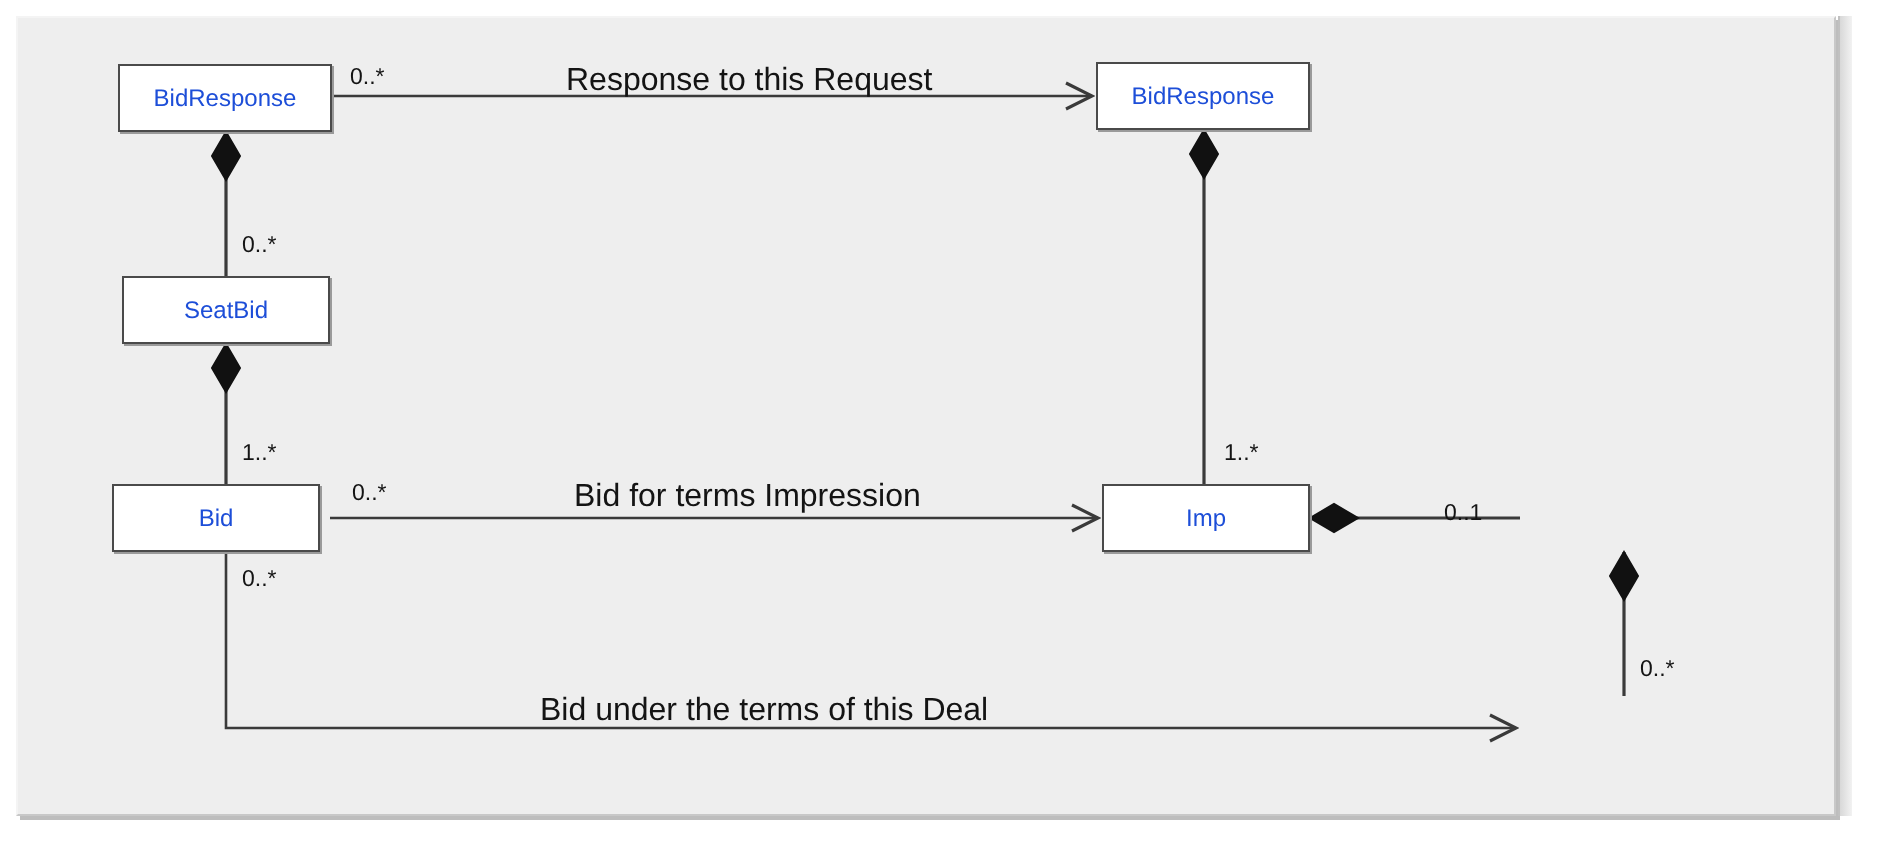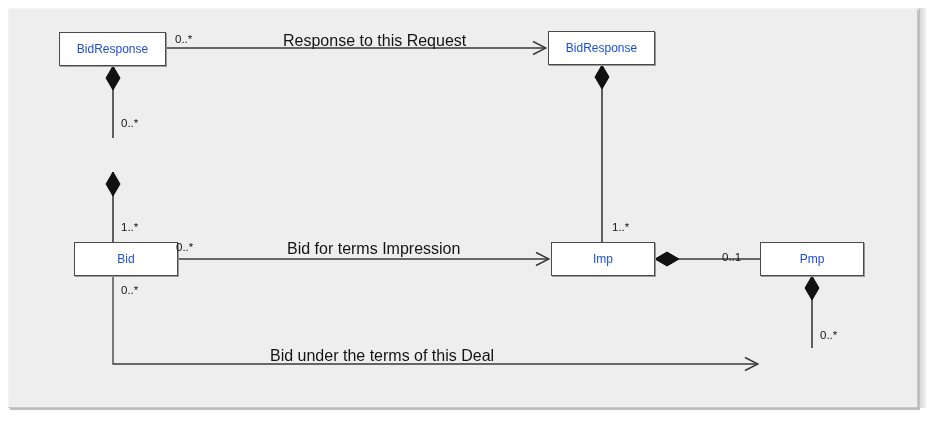--- a/index.html
+++ b/index.html
@@ -134,32 +134,32 @@
   </svg>
 
   <div class="uml-box" style="left:59px; top:32px; width:107px; height:34px;">
     <span class="box-label">BidResponse</span>
   </div>
 
   <div class="uml-box" style="left:548px; top:31px; width:107px; height:34px;">
     <span class="box-label">BidResponse</span>
   </div>
 
+  <div class="uml-box" style="left:61px; top:138px; width:104px; height:34px;">
+    <span class="box-label">SeatBid</span>
+  </div>
 
-  <div class="uml-box" style="left:74px; top:242px; width:104px; height:34px;">
+  <div class="uml-box" style="left:56px; top:242px; width:104px; height:34px;">
     <span class="box-label">Bid</span>
   </div>
 
   <div class="uml-box" style="left:551px; top:242px; width:104px; height:34px;">
     <span class="box-label">Imp</span>
   </div>
 
-  <div class="uml-box" style="left:760px; top:242px; width:104px; height:34px;">
-    <span class="box-label">Pmp</span>
-  </div>
 
 
   <div class="edge-label" style="left:283px; top:32px;">Response to this Request</div>
 
   <div class="edge-label" style="left:287px; top:240px;">Bid for terms Impression</div>
 
   <div class="edge-label" style="left:270px; top:347px;text-align:right;">Bid under the terms of this Deal</div>
 
   <div class="mult-label" style="left:175px; top:33px;">0..*</div>
 

